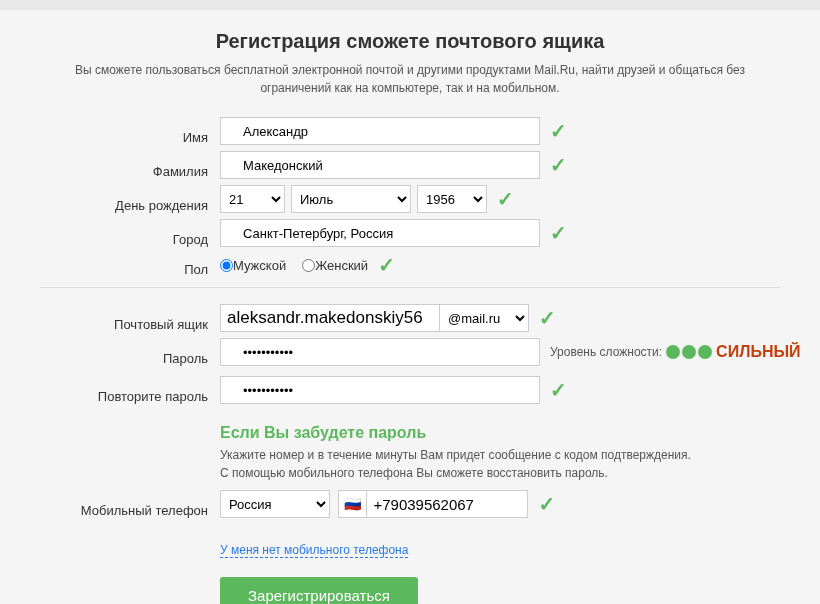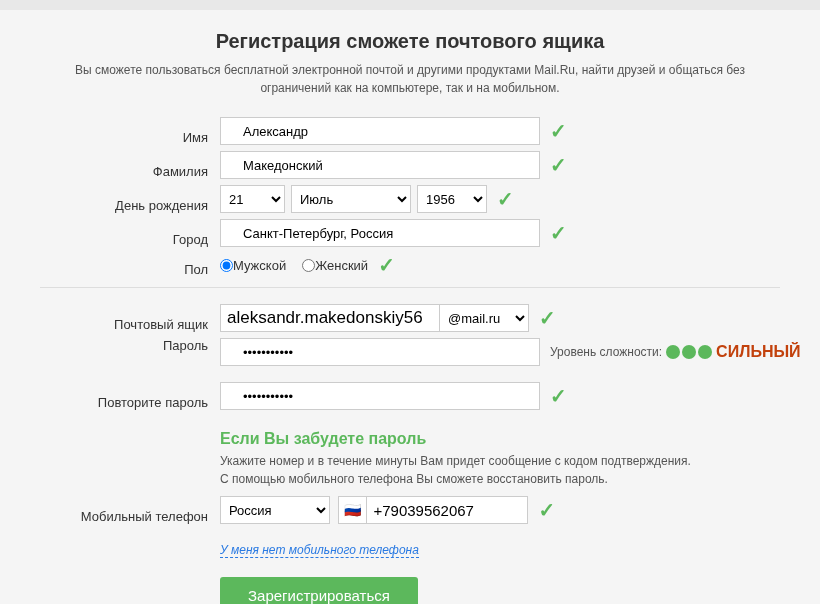--- a/index.html
+++ b/index.html
@@ -111,22 +111,22 @@
       height: 28px;
       border: 1px solid #ccc;
       border-left: none;
       font-size: 13px;
       background: #fff;
       padding: 2px 4px;
     }
     
     .password-row {
       display: flex;
-      align-items: flex-start;
-      margin-bottom: 16px;
+      align-items: flex-end;
+      margin-bottom: 10px;
     }
     .password-strength {
       display: flex;
       align-items: center;
       margin-left: 10px;
       font-size: 12px;
       color: #555;
       white-space: nowrap;
     }
     .strength-icons {
@@ -175,22 +175,21 @@
       border: 1px solid #ccc;
       font-size: 13px;
       background: #fff;
       padding: 2px 4px;
       width: 110px;
     }
     
     .no-phone-row {
       margin-left: 180px;
       margin-bottom: 20px;
-      margin-top: 18px;
-      font-style: italic;
+      margin-top: 24px;
     }
     .no-phone-link {
       color: #2a7ae2;
       font-size: 12px;
       text-decoration: underline;
       cursor: pointer;
       border-bottom: 1px dashed #2a7ae2;
       text-decoration: none;
     }
     

